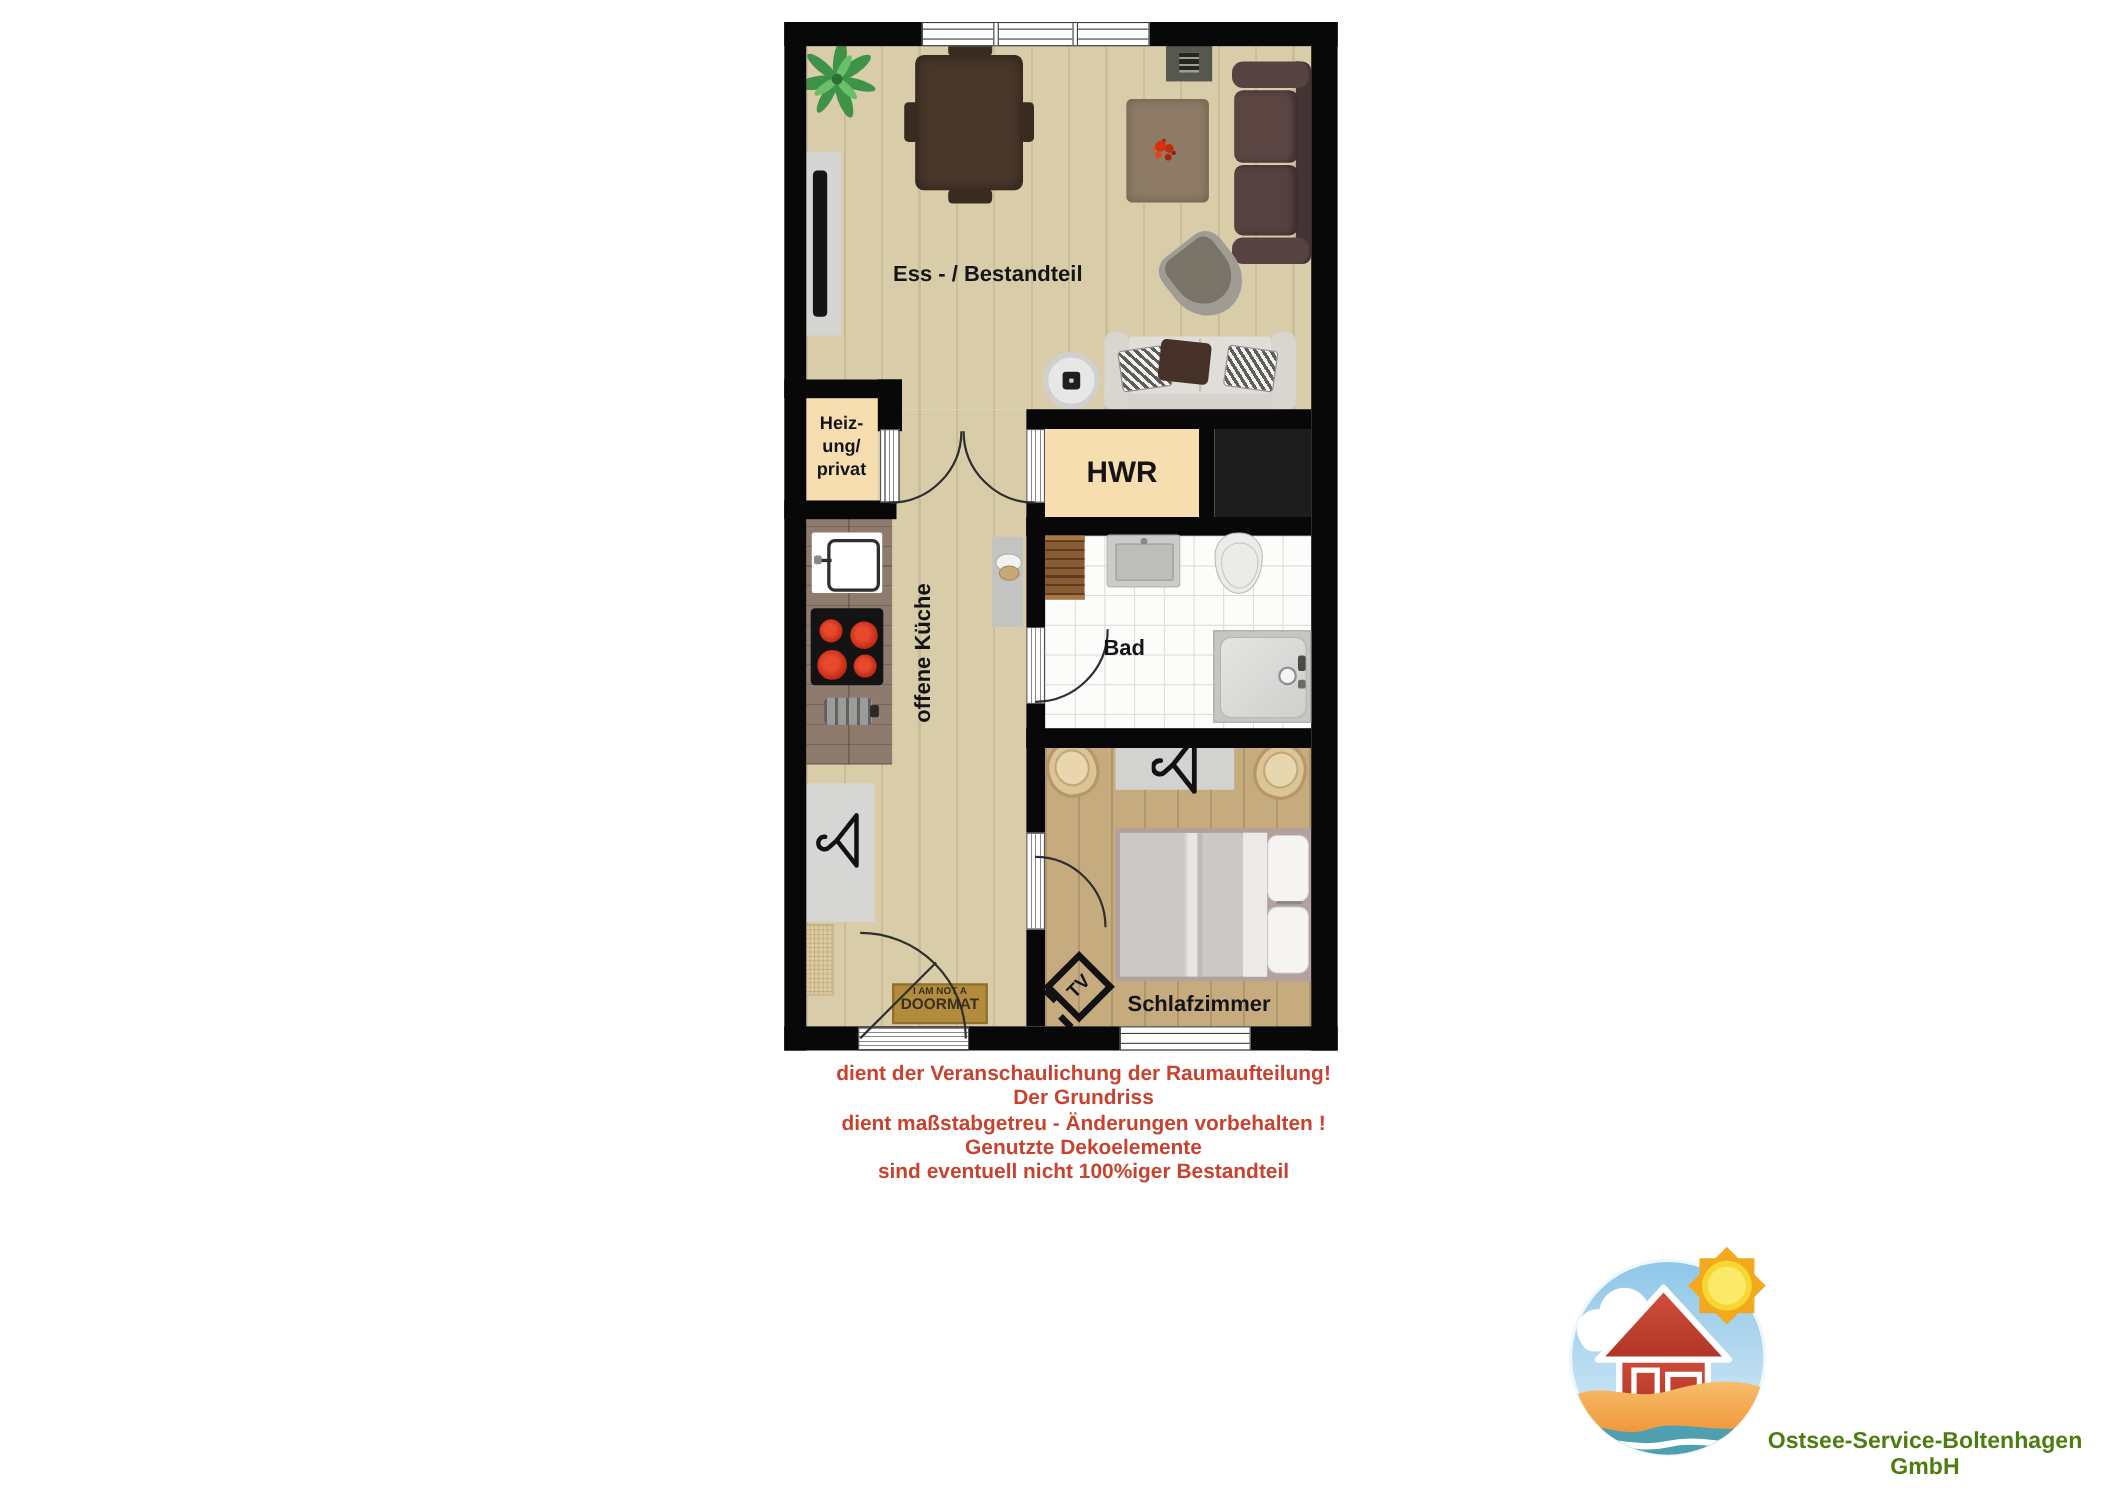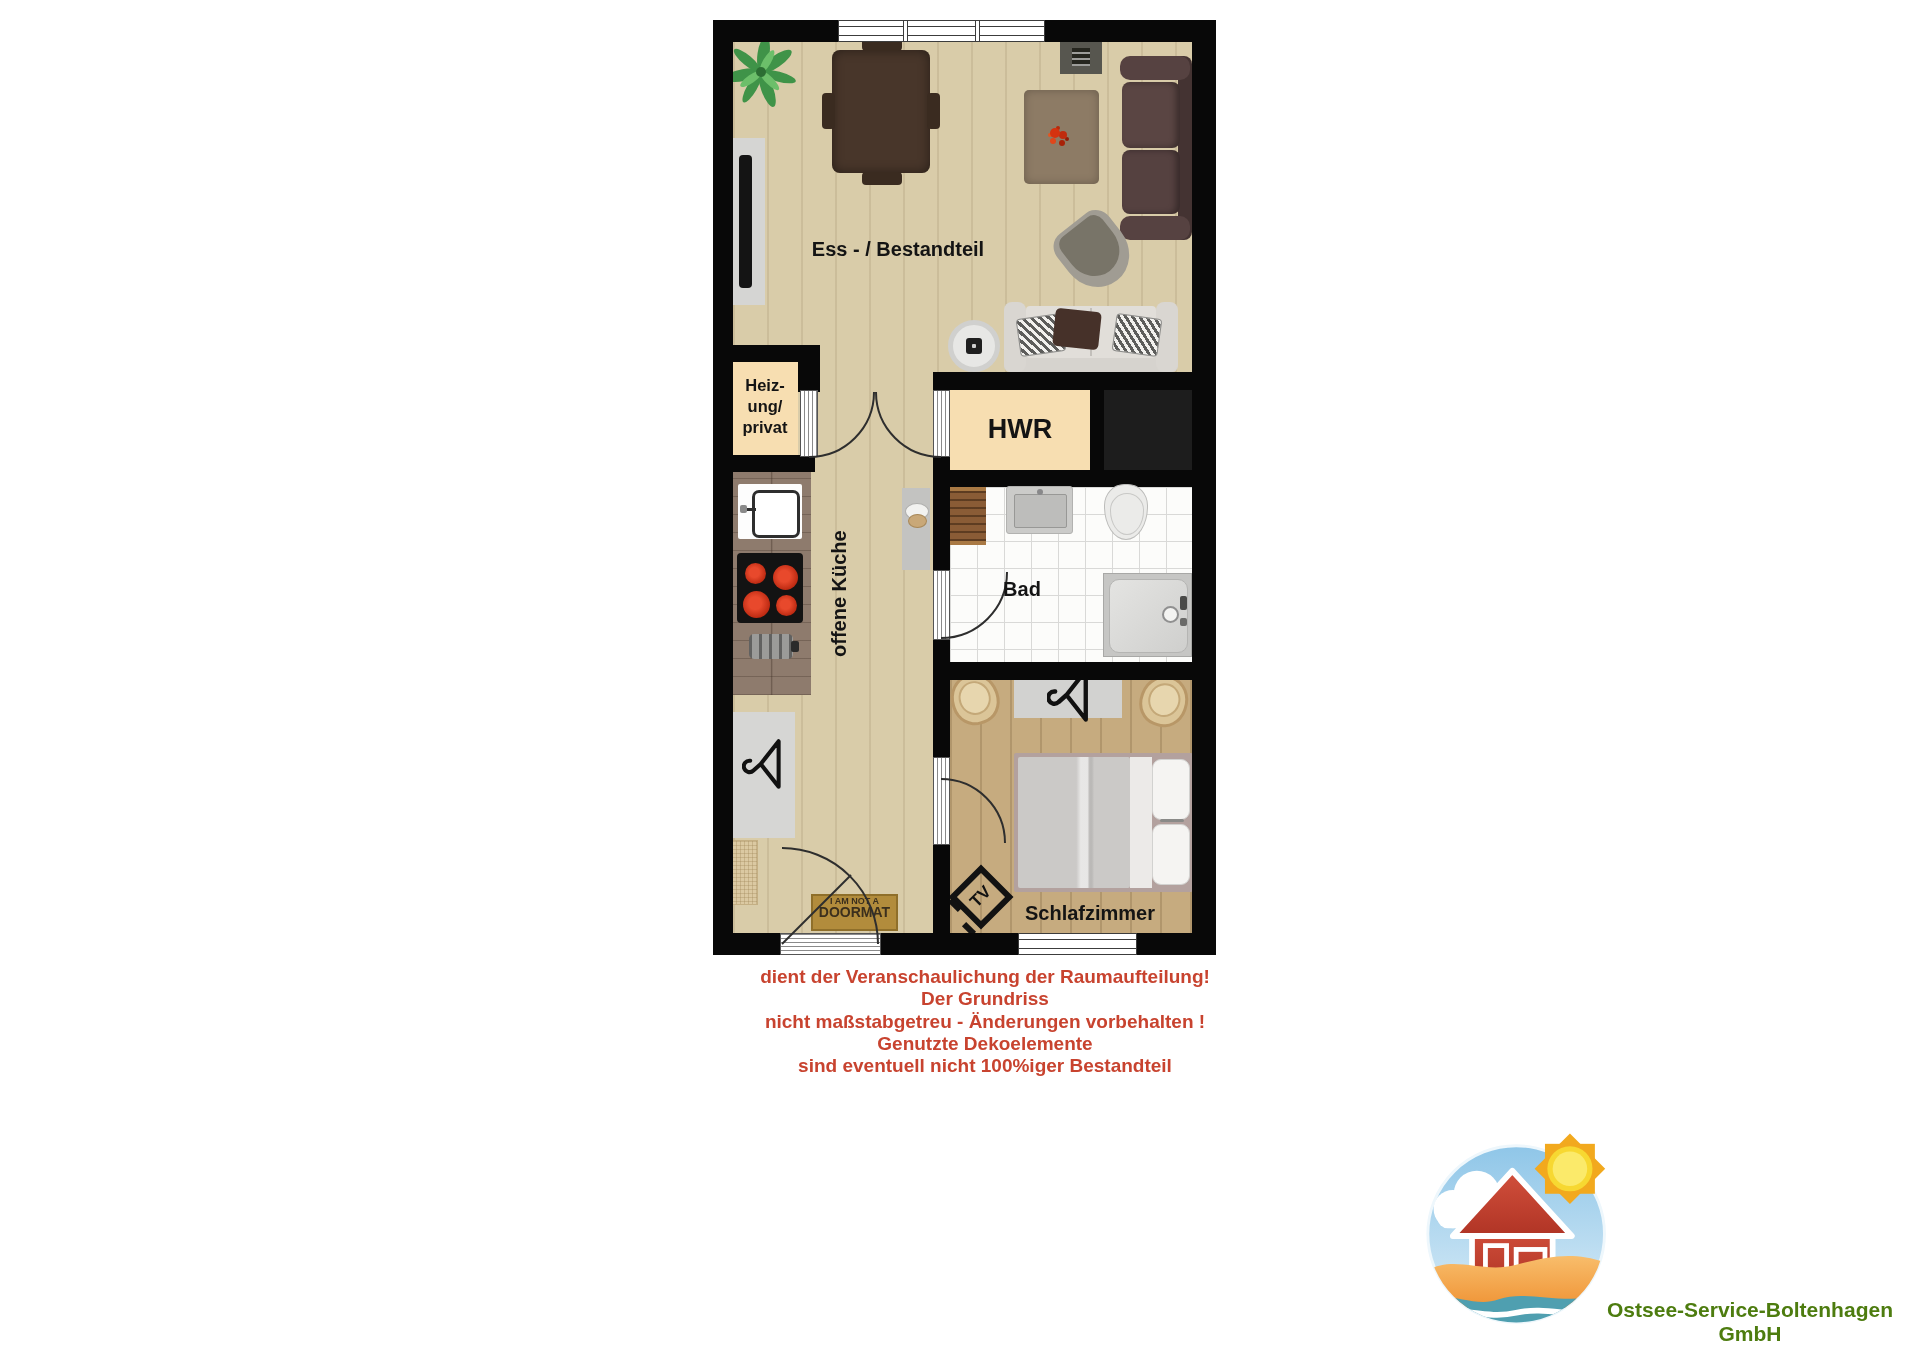--- a/index.html
+++ b/index.html
@@ -244,21 +244,21 @@
     <div>privat</div>
   </div>
   <div class="lbl" style="left:950px;top:414px;width:140px;font-size:27px;">HWR</div>
   <div class="lbl" style="left:828px;top:524px;width:30px;height:140px;font-size:20px;writing-mode:vertical-rl;transform:rotate(180deg);">offene Küche</div>
   <div class="lbl" style="left:992px;top:578px;width:60px;font-size:20px;">Bad</div>
   <div class="lbl" style="left:1015px;top:902px;width:150px;font-size:20px;">Schlafzimmer</div>
 
   <div class="disclaimer" style="color:#c8432f;">
     <div>dient der Veranschaulichung der Raumaufteilung!</div>
     <div>Der Grundriss</div>
-    <div>nicht maßstabgetreu - Änderungen vorbehalten !</div>
+    <div>dient maßstabgetreu - Änderungen vorbehalten !</div>
     <div>Genutzte Dekoelemente</div>
     <div>sind eventuell nicht 100%iger Bestandteil</div>
   </div>
 
   <svg class="abs" style="left:1424px;top:1130px;z-index:70;" width="192" height="212" viewBox="0 0 200 220">
     <defs>
       <linearGradient id="sky" x1="0" y1="0" x2="0" y2="1">
         <stop offset="0" stop-color="#8fc6e8"></stop>
           <stop offset="1" stop-color="#ddeef8"></stop>
       </linearGradient>

